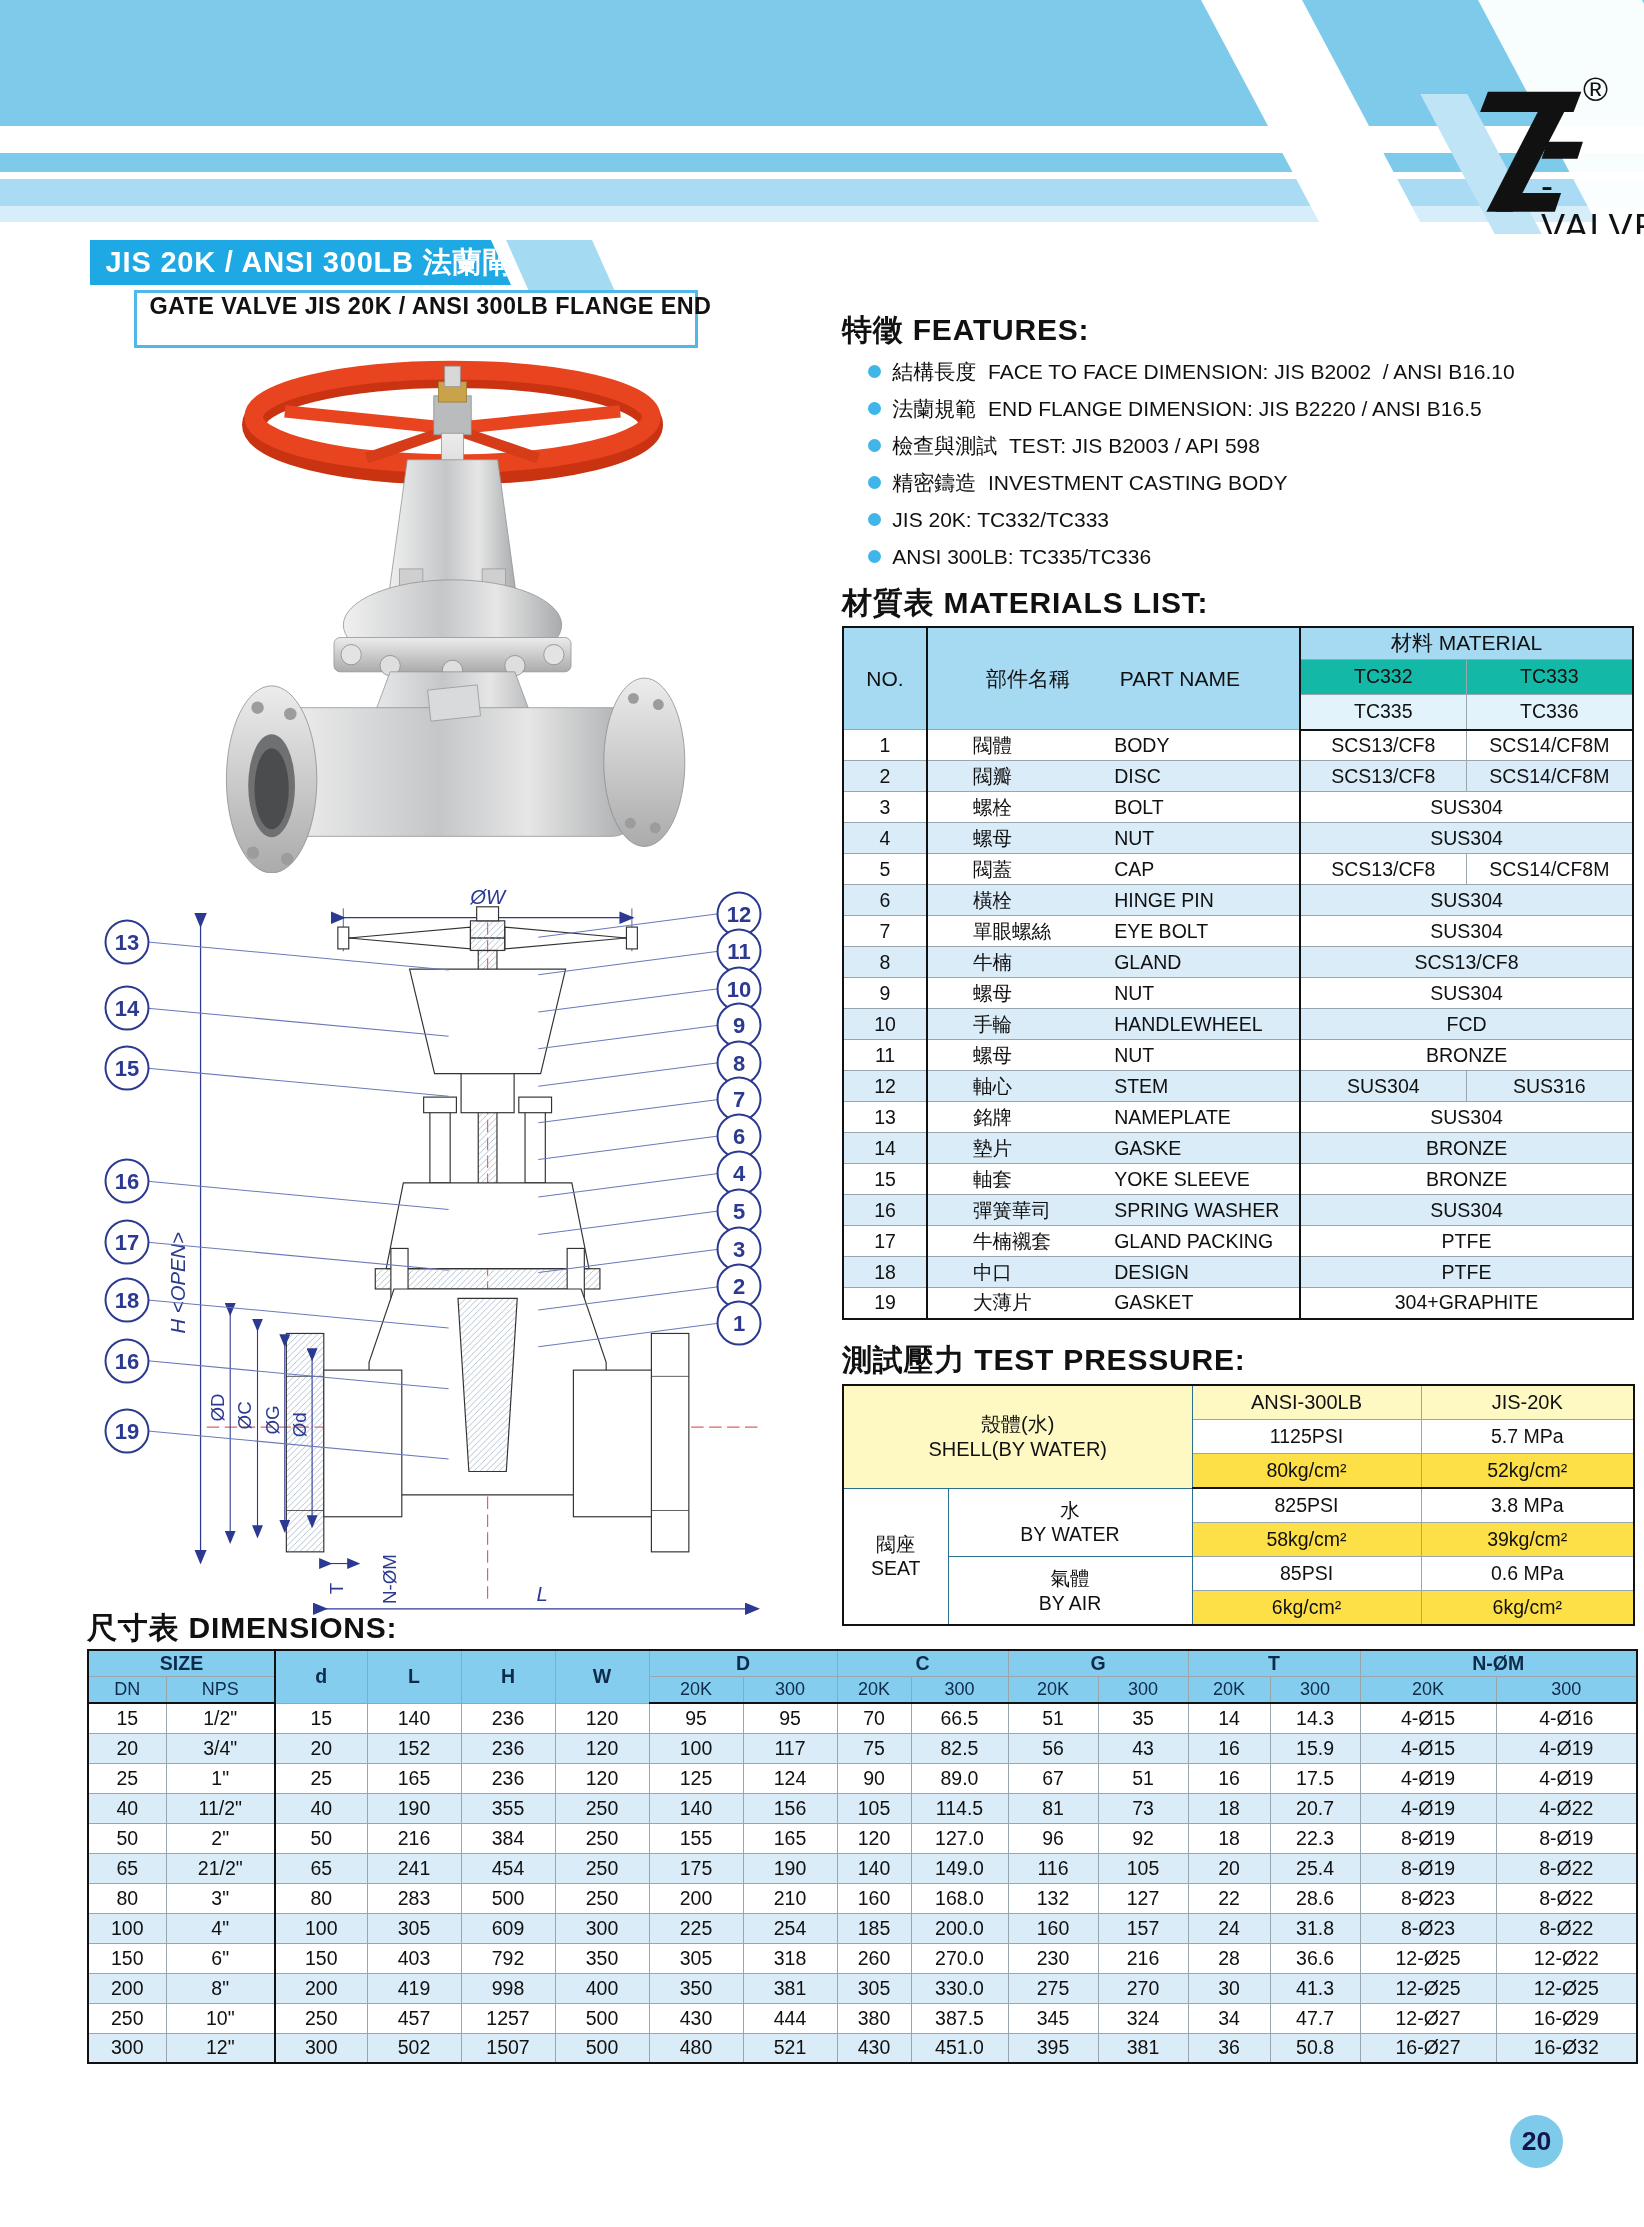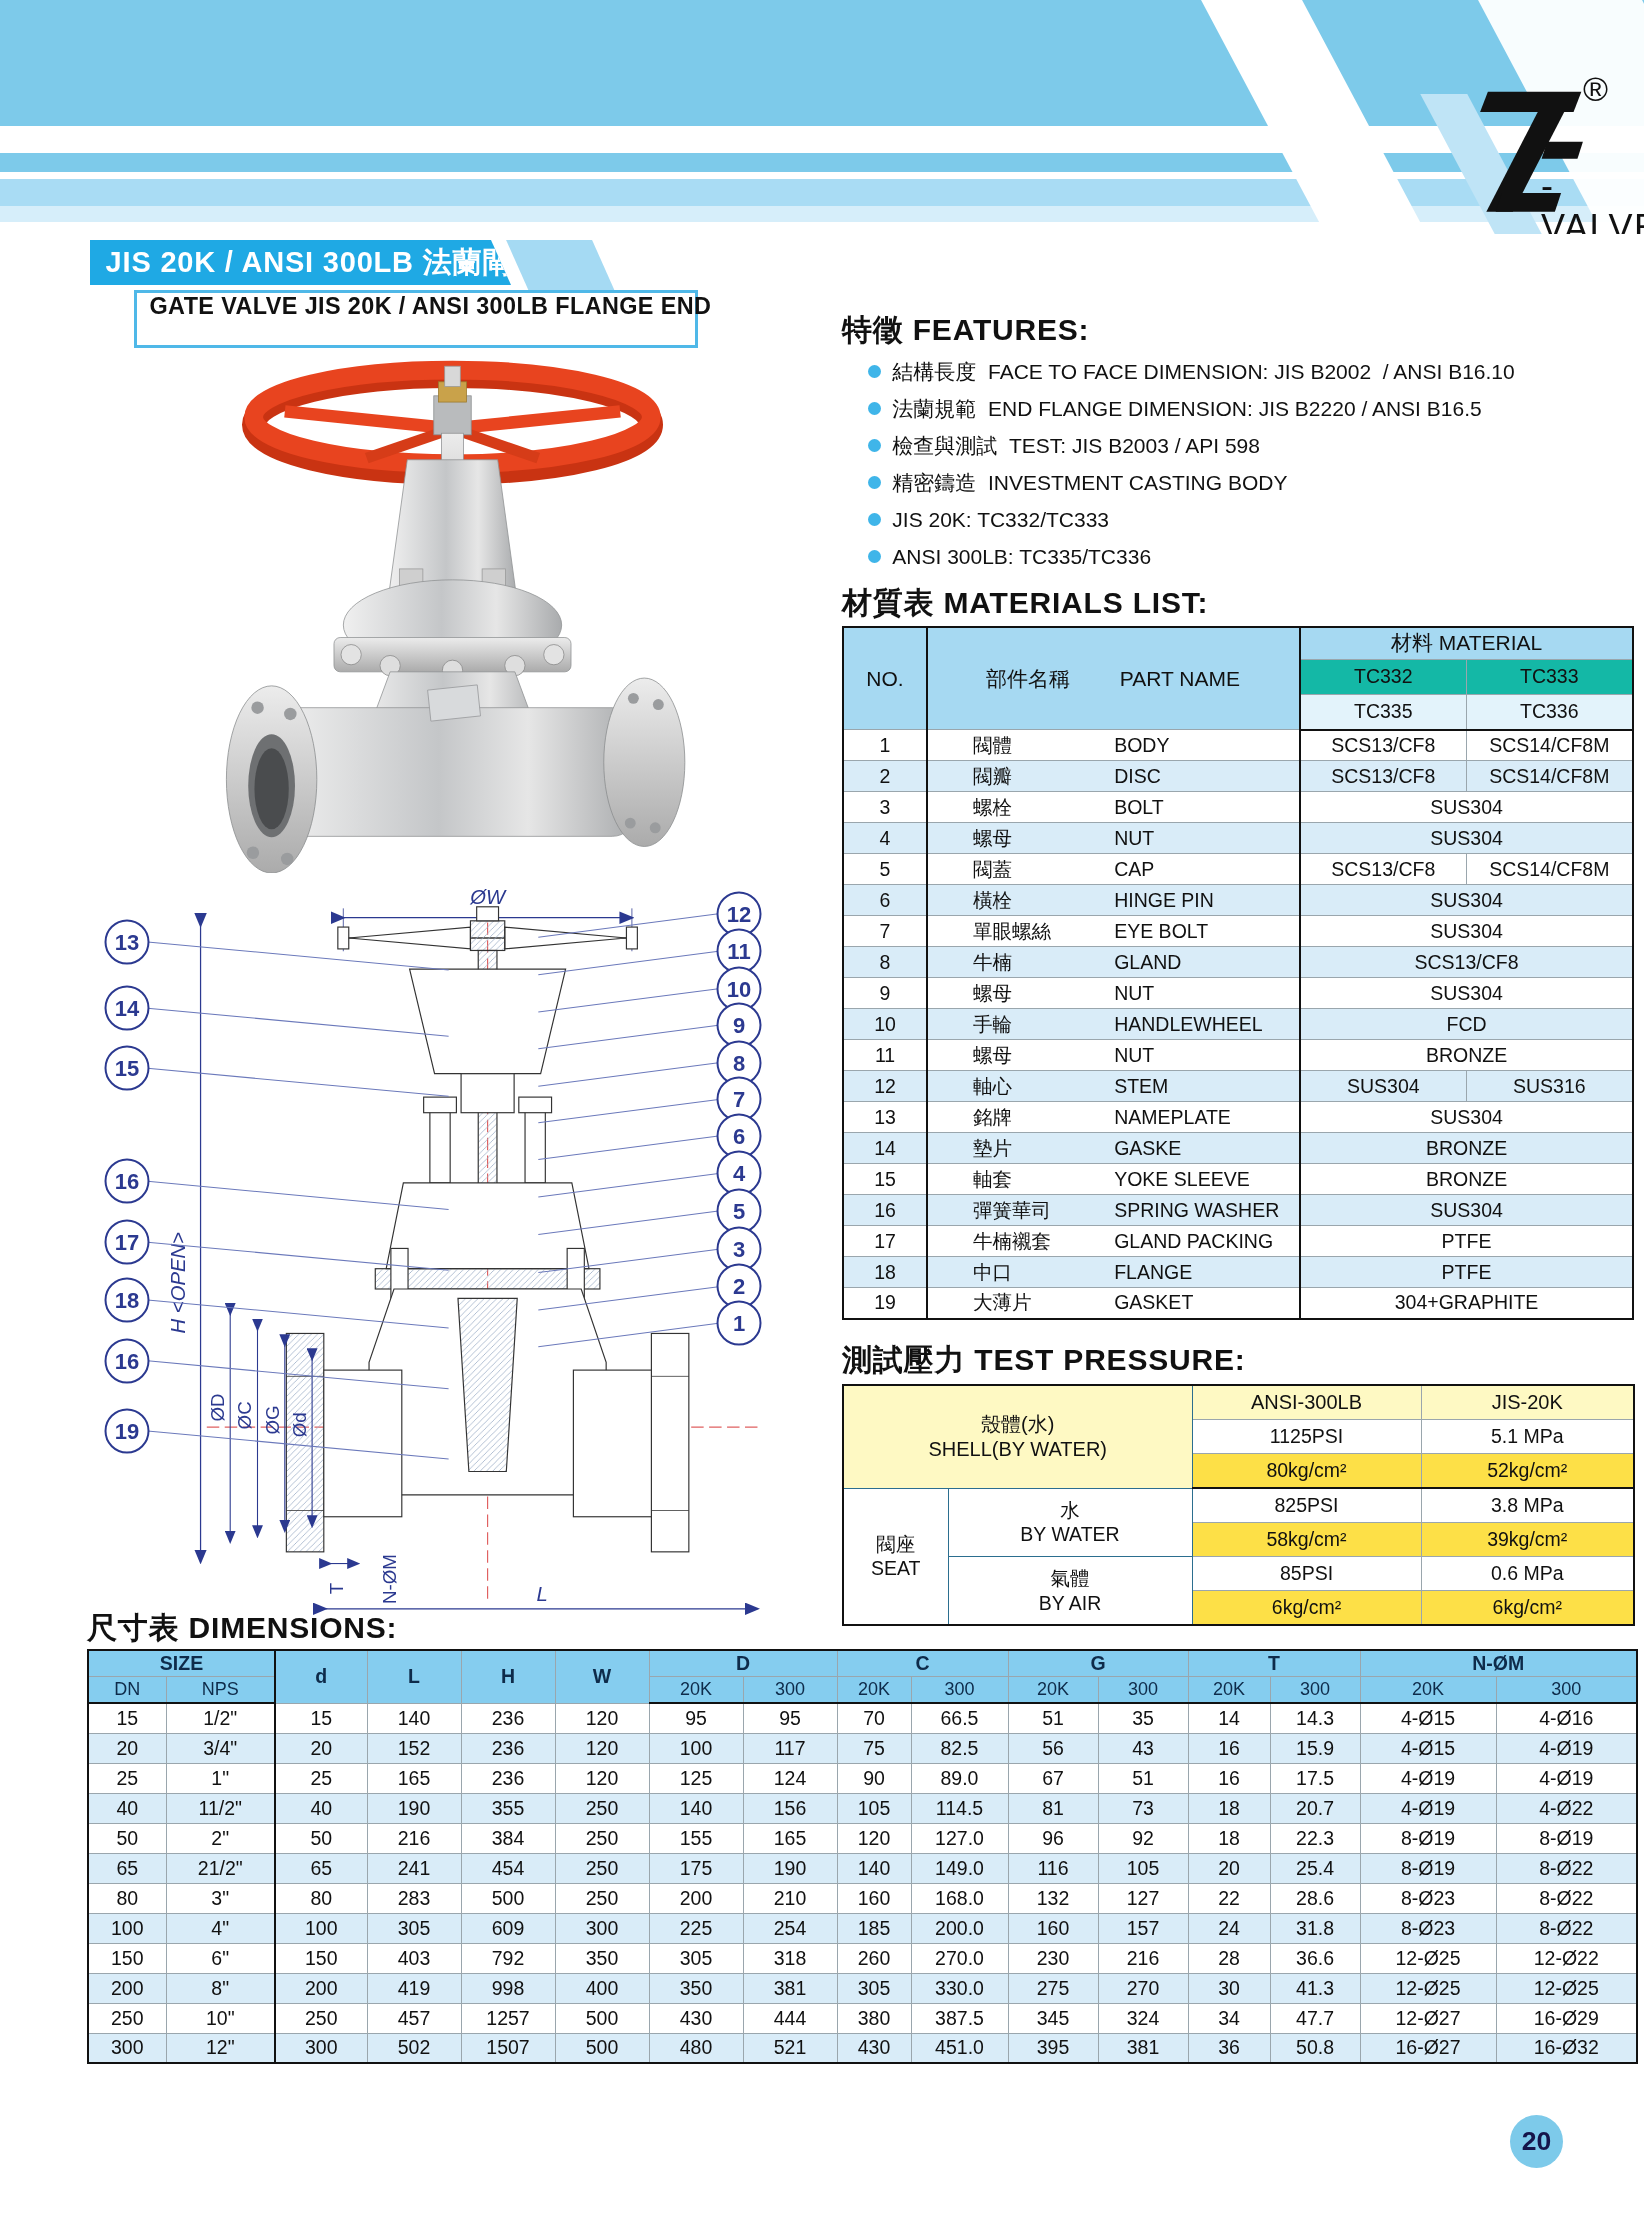--- a/index.html
+++ b/index.html
@@ -465,21 +465,21 @@
       </tr>
       <tr class="wh">
         <td class="no">17</td>
         <td class="cn">牛楠襯套</td>
         <td class="en">GLAND PACKING</td>
         <td colspan="2">PTFE</td>
       </tr>
       <tr class="lt">
         <td class="no">18</td>
         <td class="cn">中口</td>
-        <td class="en">FLANGE</td>
+        <td class="en">DESIGN</td>
         <td colspan="2">PTFE</td>
       </tr>
       <tr class="wh">
         <td class="no">19</td>
         <td class="cn">大薄片</td>
         <td class="en">GASKET</td>
         <td colspan="2">304+GRAPHITE</td>
       </tr>
     </tbody>
 </table>
@@ -496,21 +496,21 @@
     <tr class="hrow">
       <td rowspan="3" colspan="2" class="lbl">
         <div>殼體(水)</div>
         <div>SHELL(BY WATER)</div>
       </td>
       <td>ANSI-300LB</td>
       <td>JIS-20K</td>
     </tr>
     <tr class="wh">
       <td>1125PSI</td>
-      <td>5.1 MPa</td>
+      <td>5.7 MPa</td>
     </tr>
     <tr class="lt">
       <td class="secline">80kg/cm²</td>
       <td class="secline">52kg/cm²</td>
     </tr>
     <tr class="wh">
       <td rowspan="4" class="lbl">
         <div>閥座</div>
         <div>SEAT</div>
       </td>

